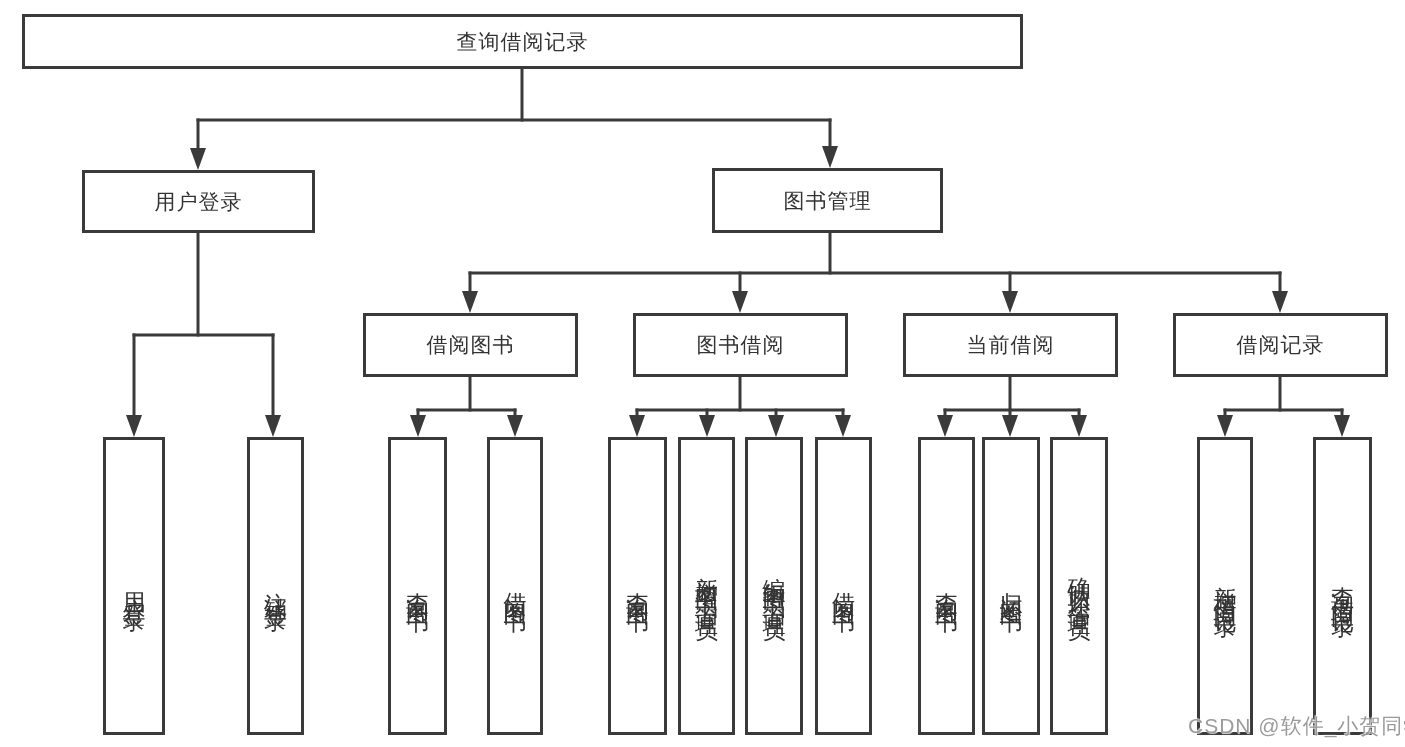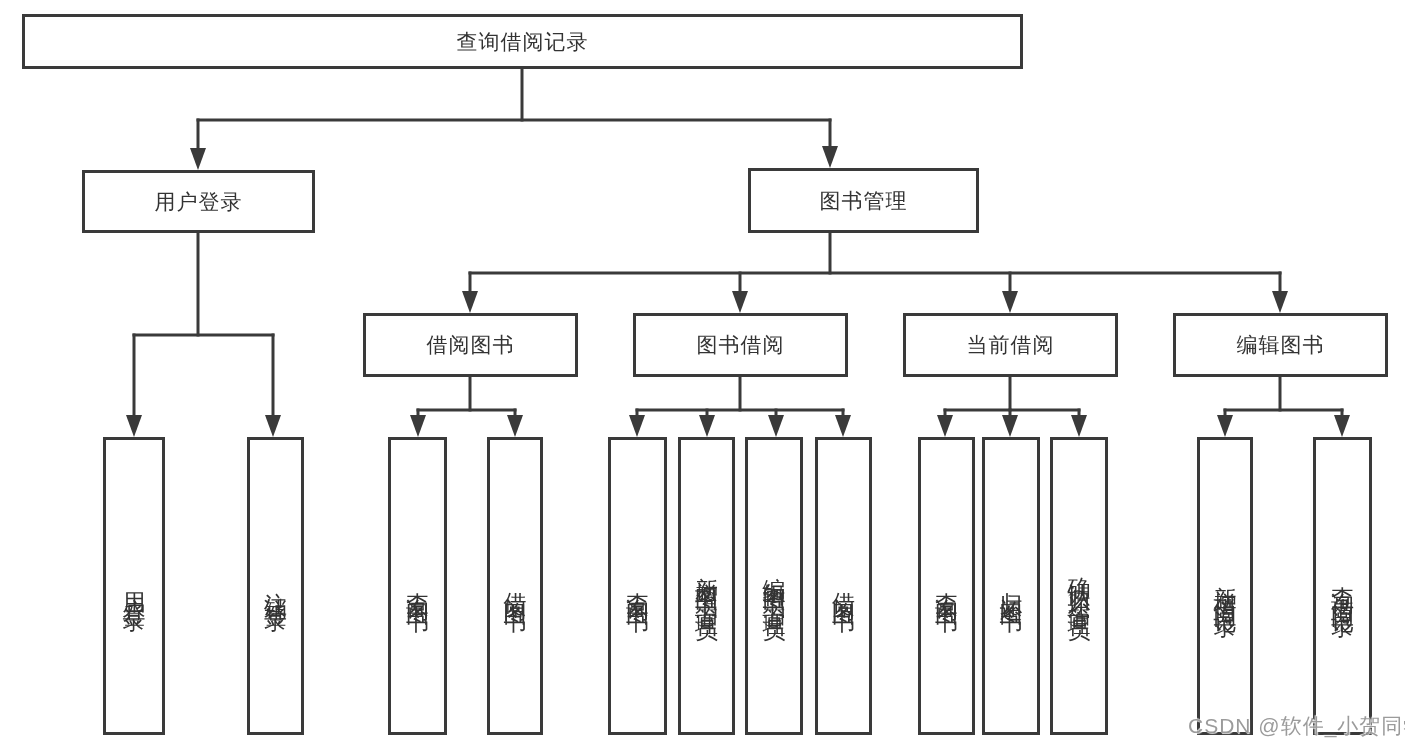--- a/index.html
+++ b/index.html
@@ -82,26 +82,26 @@
       <line x1="1225" y1="410" x2="1342" y2="410" class="c"></line>
       <line x1="1225" y1="410" x2="1225" y2="423" class="c"></line>
       <path d="M1225,437 L1217,415 L1233,415 Z" class="a"></path>
       <line x1="1342" y1="410" x2="1342" y2="423" class="c"></line>
       <path d="M1342,437 L1334,415 L1350,415 Z" class="a"></path>
     </svg>
 
   <div class="node" style="left:22px;top:14px;width:1001px;height:55px">查询借阅记录</div>
 
   <div class="node" style="left:82px;top:170px;width:233px;height:63px">用户登录</div>
-  <div class="node" style="left:748px;top:168px;width:231px;height:65px">图书管理</div>
+  <div class="node" style="left:712px;top:168px;width:231px;height:65px">图书管理</div>
 
   <div class="node" style="left:363px;top:313px;width:215px;height:64px">借阅图书</div>
   <div class="node" style="left:633px;top:313px;width:215px;height:64px">图书借阅</div>
   <div class="node" style="left:903px;top:313px;width:215px;height:64px">当前借阅</div>
-  <div class="node" style="left:1173px;top:313px;width:215px;height:64px">编辑图书</div>
+  <div class="node" style="left:1173px;top:313px;width:215px;height:64px">借阅记录</div>
 
   <div class="node vnode" style="left:103px;top:437px;width:62px;height:298px">
     <span class="vtext">用户登录</span>
   </div>
   <div class="node vnode" style="left:247px;top:437px;width:57px;height:298px">
     <span class="vtext">注销登录</span>
   </div>
 
   <div class="node vnode" style="left:388px;top:437px;width:59px;height:298px">
     <span class="vtext">查询图书</span>

